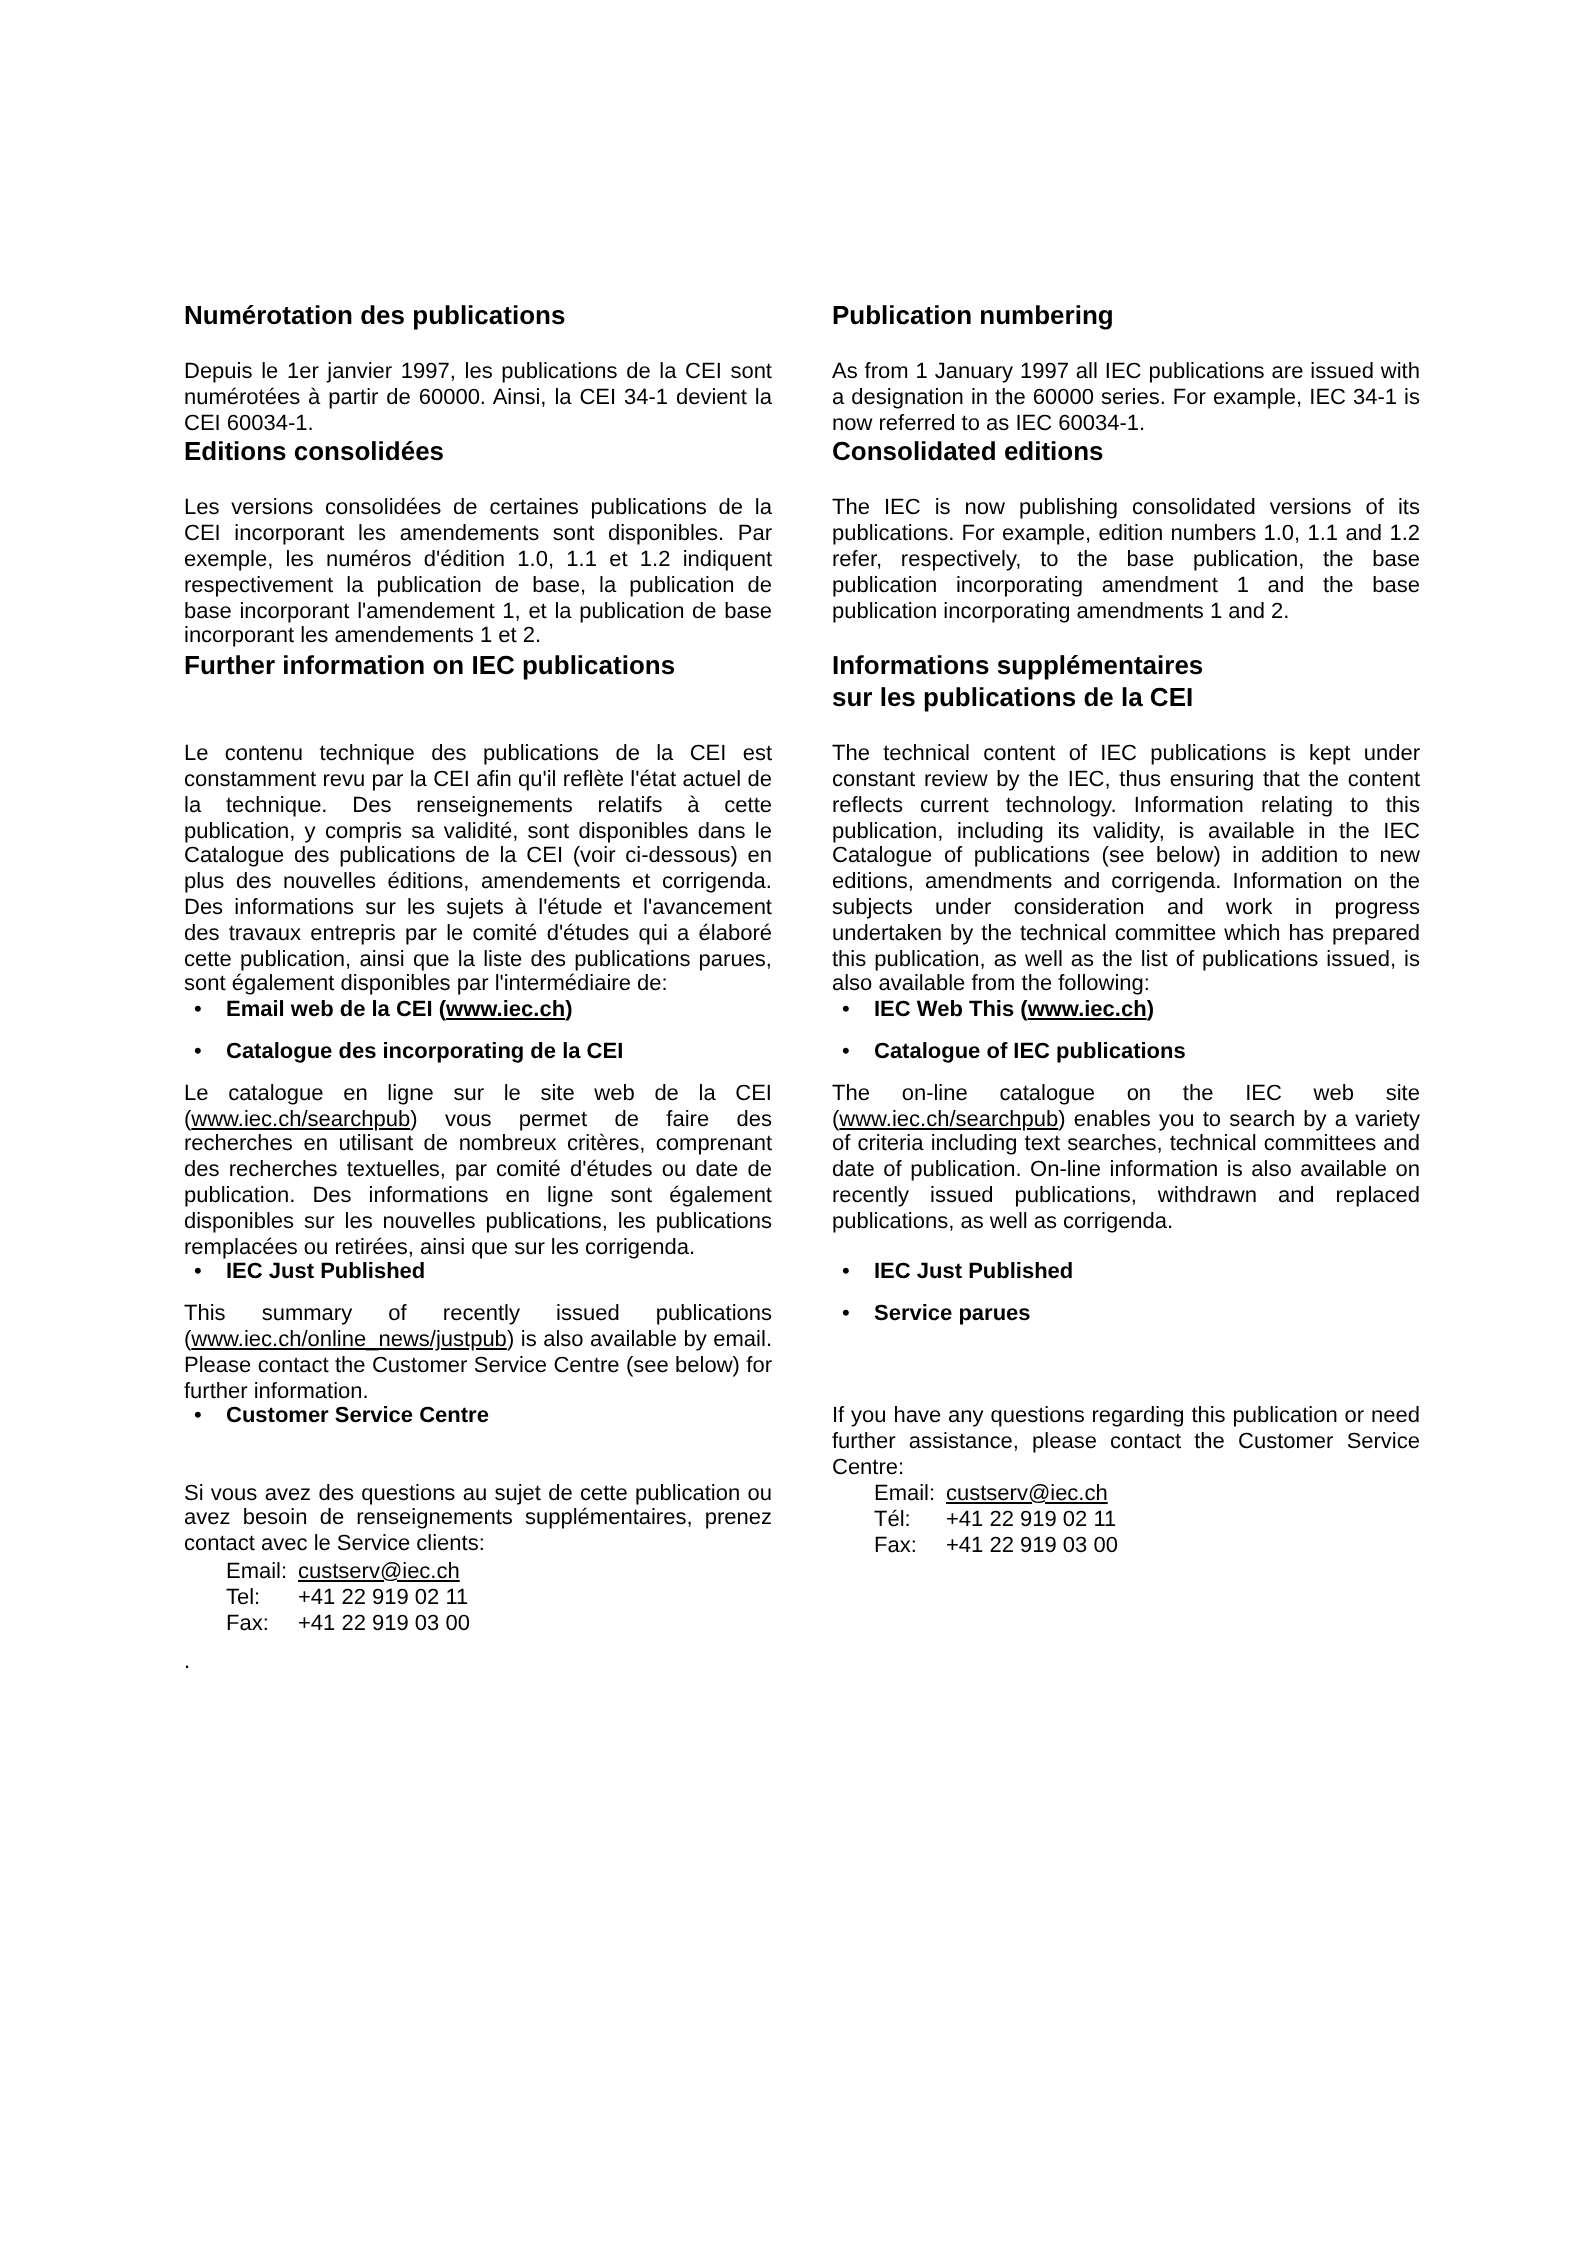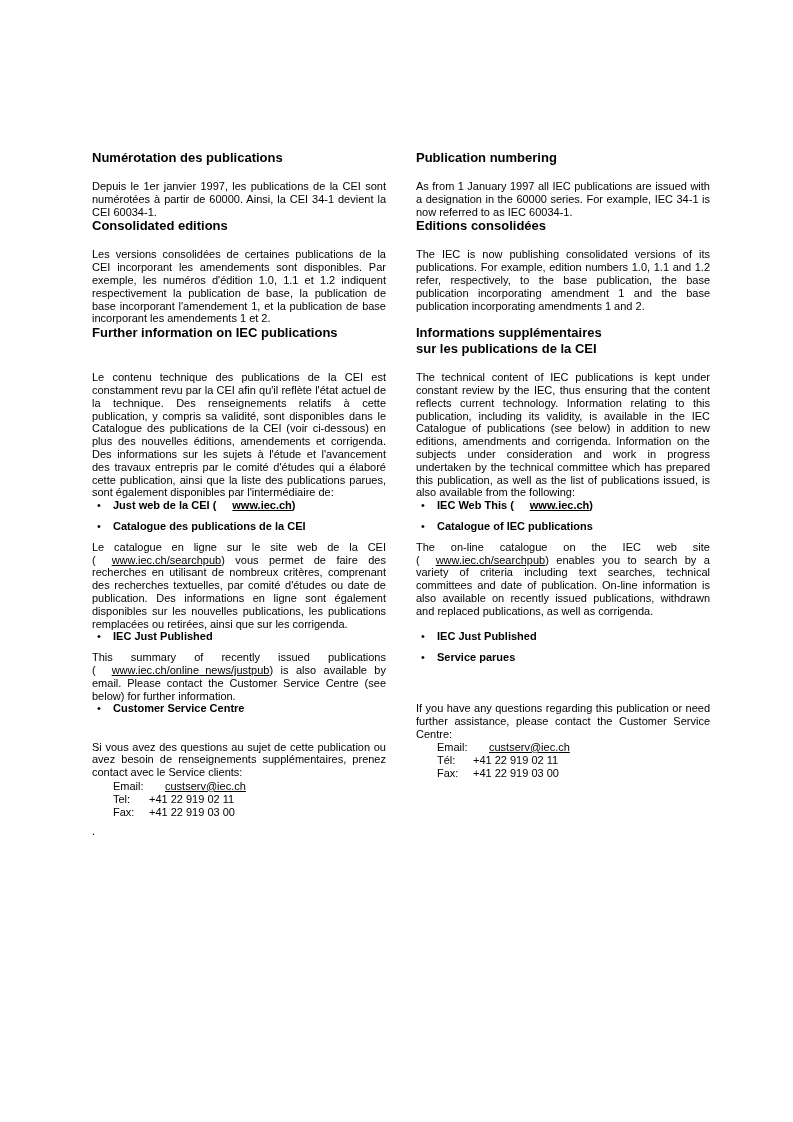--- a/index.html
+++ b/index.html
@@ -43,64 +43,64 @@
     margin: 0 0 8px 0;
   }
   .dot { width: 16px; flex: none; }
   .btxt { font-weight: bold; flex: 1; }
   .sub {
     margin: 0 21px 13px 21px;
     margin-right: 0;
     text-align: justify;
   }
   .sub-last { margin-bottom: 24px; }
-  .lnk { color: #000000; text-decoration: underline; cursor: pointer; padding-left: 16px; }
+  .lnk { color: #000000; text-decoration: underline; cursor: pointer; }
   .btxt .lnk { font-weight: bold; }
   .contact { margin-left: 21px; }
   .crow { line-height: 13px; }
   .clabel { display: inline-block; width: 36px; }
   .stray { margin: 6px 0 0 -21px; }
 </style>
 </head>
 <body>
 
 <div class="page">
   <div class="content">
 
     <h2 class="cell">Numérotation des publications</h2>
     <h2 class="cell">Publication numbering</h2>
 
     <p class="cell para">Depuis le 1er janvier 1997, les publications de la CEI sont numérotées à partir de 60000. Ainsi, la CEI 34-1 devient la CEI 60034-1.</p>
     <p class="cell para">As from 1 January 1997 all IEC publications are issued with a designation in the 60000 series. For example, IEC 34-1 is now referred to as IEC 60034-1.</p>
 
+    <h2 class="cell">Editions consolidées</h2>
     <h2 class="cell">Consolidated editions</h2>
-    <h2 class="cell">Editions consolidées</h2>
 
     <p class="cell para">Les versions consolidées de certaines publications de la CEI incorporant les amendements sont disponibles. Par exemple, les numéros d'édition 1.0, 1.1 et 1.2 indiquent respectivement la publication de base, la publication de base incorporant l'amendement 1, et la publication de base incorporant les amendements 1 et 2.</p>
     <p class="cell para">The IEC is now publishing consolidated versions of its publications. For example, edition numbers 1.0, 1.1 and 1.2 refer, respectively, to the base publication, the base publication incorporating amendment 1 and the base publication incorporating amendments 1 and 2.</p>
 
     <h2 class="cell">Further information on IEC publications</h2>
     <h2 class="cell">Informations supplémentaires
 sur les publications de la CEI</h2>
 
     <p class="cell para">Le contenu technique des publications de la CEI est constamment revu par la CEI afin qu'il reflète l'état actuel de la technique. Des renseignements relatifs à cette publication, y compris sa validité, sont disponibles dans le Catalogue des publications de la CEI (voir ci-dessous) en plus des nouvelles éditions, amendements et corrigenda. Des informations sur les sujets à l'étude et l'avancement des travaux entrepris par le comité d'études qui a élaboré cette publication, ainsi que la liste des publications parues, sont également disponibles par l'intermédiaire de:</p>
     <p class="cell para">The technical content of IEC publications is kept under constant review by the IEC, thus ensuring that the content reflects current technology. Information relating to this publication, including its validity, is available in the IEC Catalogue of publications (see below) in addition to new editions, amendments and corrigenda. Information on the subjects under consideration and work in progress undertaken by the technical committee which has prepared this publication, as well as the list of publications issued, is also available from the following:</p>
 
     <div class="cell bullet">
       <span class="dot">•</span>
-      <span class="btxt"><span>Just web de la CEI (</span><a href="#" class="lnk">www.iec.ch</a><span>)</span></span>
+      <span class="btxt"><span>Email web de la CEI (</span><a href="#" class="lnk">www.iec.ch</a><span>)</span></span>
     </div>
     <div class="cell bullet">
       <span class="dot">•</span>
       <span class="btxt"><span>IEC Web This (</span><a href="#" class="lnk">www.iec.ch</a><span>)</span></span>
     </div>
 
     <div class="cell bullet">
       <span class="dot">•</span>
-      <span class="btxt">Catalogue des publications de la CEI</span>
+      <span class="btxt">Catalogue des incorporating de la CEI</span>
     </div>
     <div class="cell bullet">
       <span class="dot">•</span>
       <span class="btxt">Catalogue of IEC publications</span>
     </div>
 
     <p class="cell sub"><span>Le catalogue en ligne sur le site web de la CEI (</span><a href="#" class="lnk">www.iec.ch/searchpub</a><span>) vous permet de faire des recherches en utilisant de nombreux critères, comprenant des recherches textuelles, par comité d'études ou date de publication. Des informations en ligne sont également disponibles sur les nouvelles publications, les publications remplacées ou retirées, ainsi que sur les corrigenda.</span></p>
     <p class="cell sub"><span>The on-line catalogue on the IEC web site (</span><a href="#" class="lnk">www.iec.ch/searchpub</a><span>) enables you to search by a variety of criteria including text searches, technical committees and date of publication. On-line information is also available on recently issued publications, withdrawn and replaced publications, as well as corrigenda.</span></p>
 
     <div class="cell bullet">

